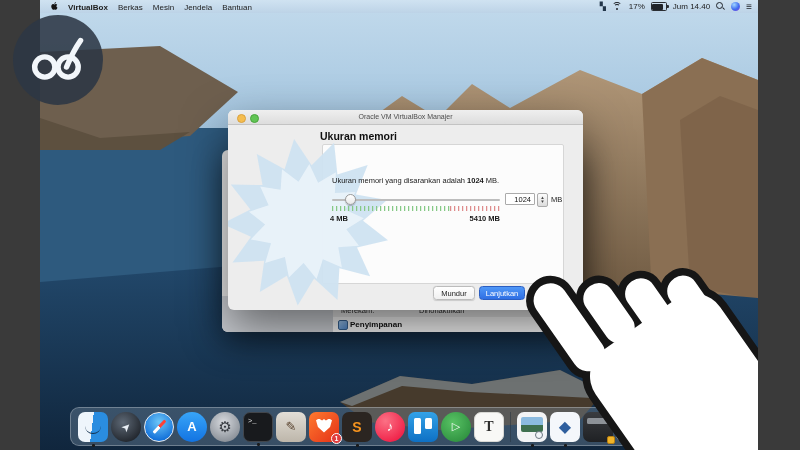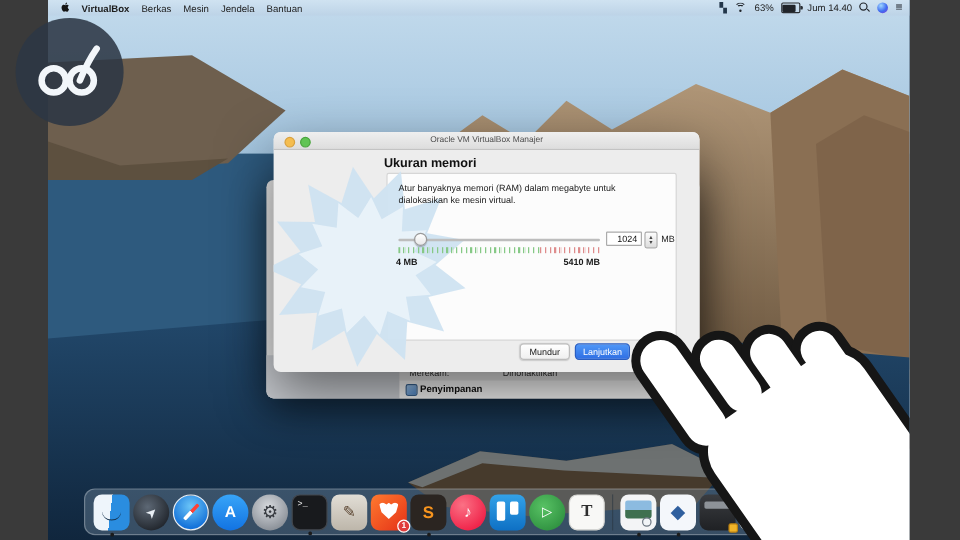--- a/index.html
+++ b/index.html
@@ -192,21 +192,21 @@
         <span class="mb-item">Jendela</span>
         <span class="mb-item">Bantuan</span>
       </div>
       <div class="mb-right">
         <span class="dropbox-g">▚</span>
         <span class="wifi">
             <i class="w1"></i>
             <i class="w2"></i>
             <i class="dot"></i>
           </span>
-        <span>63%</span>
+        <span>17%</span>
         <span class="batt">
             <i></i>
           </span>
         <span>Jum 14.40</span>
         <span class="search-g"></span>
         <span class="siri-g"></span>
         <span class="list-g">≡</span>
       </div>
     </div>
 
@@ -226,21 +226,21 @@
         <path id="star1" fill="#cfe3f1" opacity="0.95" d="M170.0,110.3L139.0,117.4L152.1,146.3L121.4,138.2L119.5,169.9L96.1,148.4L79.7,175.6L68.9,145.7L41.8,162.1L46.2,130.7L14.5,132.6L33.0,106.8L4.0,93.8L32.4,79.6L12.8,54.6L44.5,55.1L38.8,23.9L66.6,39.2L76.1,8.9L93.6,35.3L116.1,12.8L119.4,44.4L149.7,34.9L137.9,64.4L169.1,70.1L145.0,90.8Z"></path>
         <path id="star2" fill="#eaf3fa" opacity="0.9" d="M141.0,115.7L120.3,117.2L123.9,137.6L104.9,129.3L98.6,149.0L85.6,132.9L70.9,147.4L66.9,127.1L47.1,133.1L53.0,113.3L32.7,109.4L47.1,94.6L30.9,81.7L50.6,75.3L42.2,56.4L62.6,59.8L64.0,39.2L80.5,51.7L91.3,34.1L100.1,52.8L117.9,42.3L116.9,62.9L137.5,61.9L127.1,79.7L145.9,88.3L128.3,99.3Z"></path>
       </svg>
       <div id="dlgTitlebar">
         <span class="tl tl-y"></span>
         <span class="tl tl-g"></span>
         <div id="dlgTitle">Oracle VM VirtualBox Manajer</div>
       </div>
       <div id="dlgHeading">Ukuran memori</div>
       <div id="dlgPanel"></div>
-      <div class="dlg-ctrl" id="para1">Atur banyaknya memori (RAM) dalam megabyte untuk dialokasikan ke mesin virtual.</div>
+      <div class="dlg-ctrl" id="para2"><span>Ukuran memori yang disarankan adalah </span><b>1024</b><span> MB.</span></div>
       <div class="dlg-ctrl" id="sliderTrack"></div>
       <div class="dlg-ctrl" id="sliderHandle"></div>
       <div class="dlg-ctrl" id="ticks">
           <div class="tGreen"></div>
           <div class="tRed"></div>
         </div>
       <div class="dlg-ctrl" id="minLabel">4 MB</div>
       <div class="dlg-ctrl" id="maxLabel">5410 MB</div>
       <div class="dlg-ctrl" id="spinBox">1024</div>
       <div class="dlg-ctrl" id="stepper">

